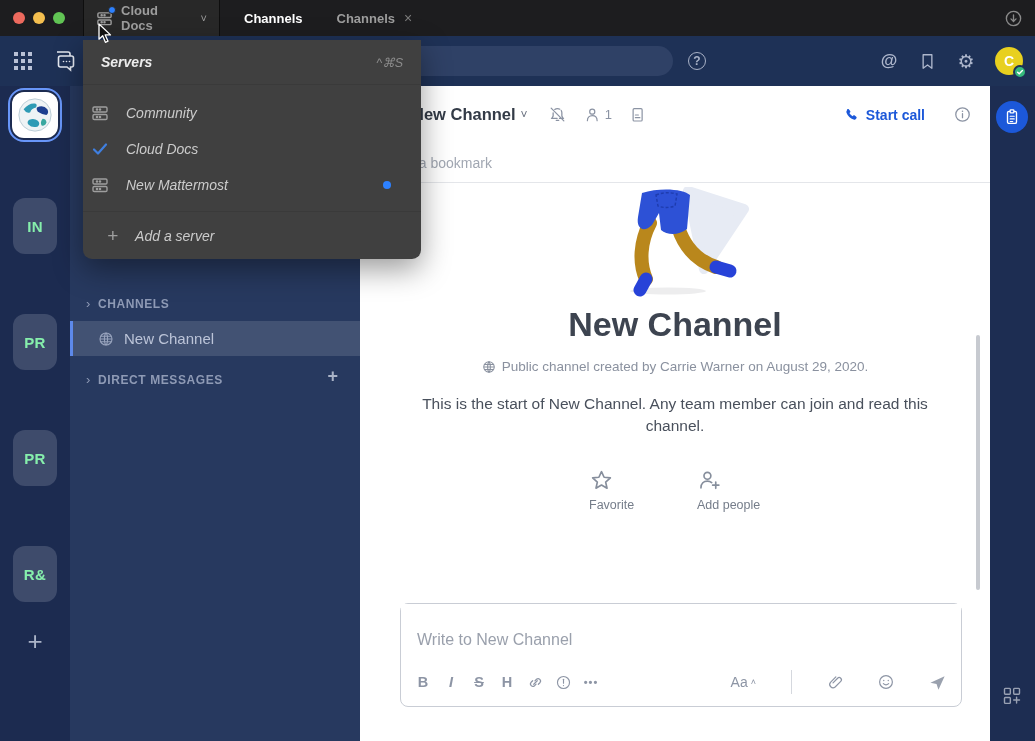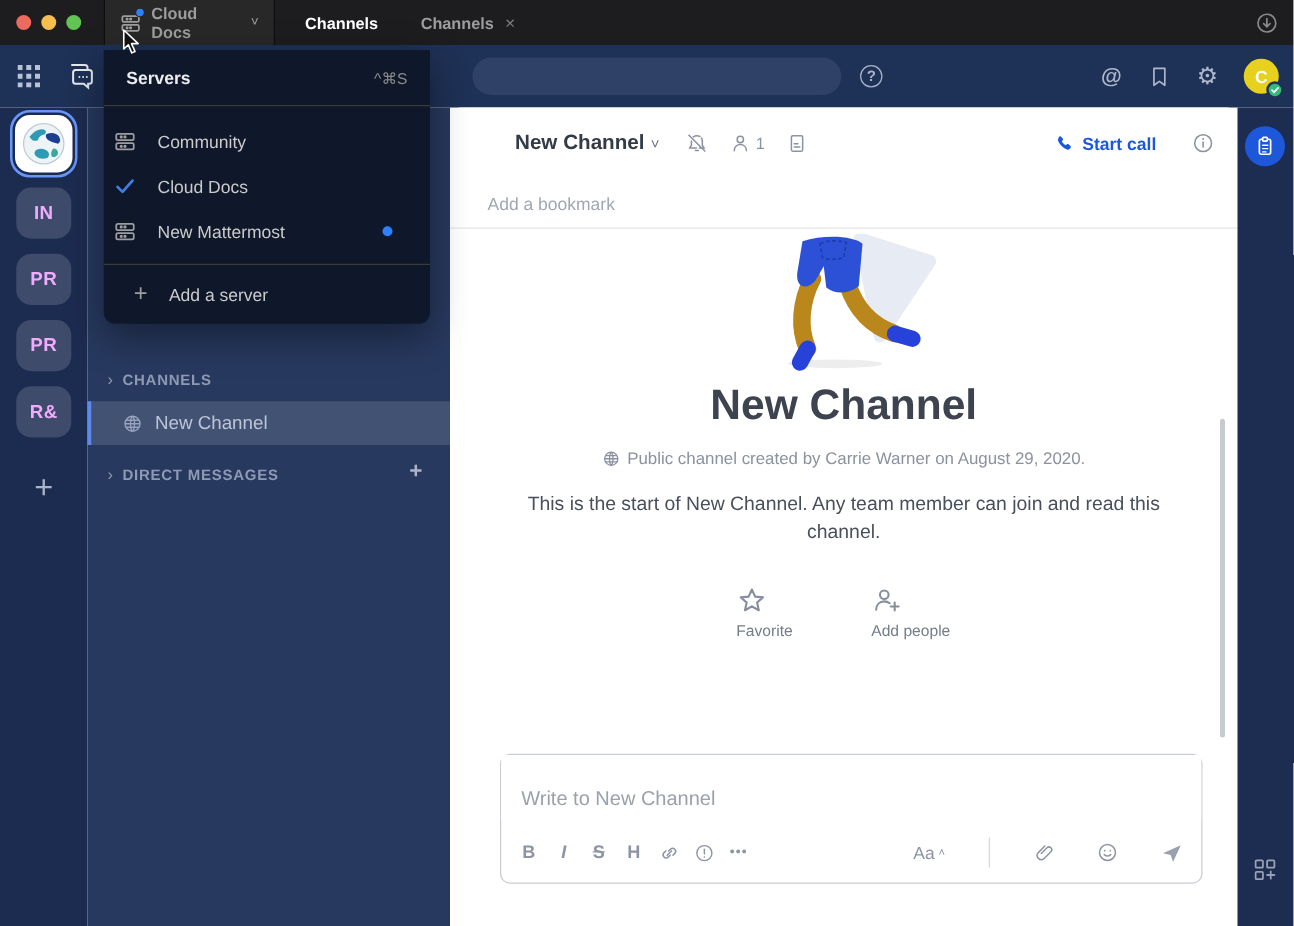--- a/index.html
+++ b/index.html
@@ -31,21 +31,21 @@
   .gh-help { position:absolute; left:688px; top:16px; width:18px; height:18px; border-radius:50%; border:1.6px solid #a9b2c7; color:#a9b2c7; font-size:12px; font-weight:bold; display:flex; align-items:center; justify-content:center; }
   .gh-right { position:absolute; right:0; top:0; height:50px; display:flex; align-items:center; gap:18px; padding-right:12px; }
   .gh-at { color:#aeb7cc; font-size:17px; font-weight:bold; width:22px; text-align:center; }
   .gh-gear { color:#aeb7cc; font-size:19px; width:22px; text-align:center; }
   .gh-avatar { position:relative; width:28px; height:28px; border-radius:50%; background:#e8d01f; color:#fff; font-weight:bold; font-size:14px; display:flex; align-items:center; justify-content:center; }
   .gh-badge { position:absolute; right:-4px; bottom:-4px; width:14px; height:14px; border-radius:50%; background:#35b97c; border:2px solid #1e3156; display:flex; align-items:center; justify-content:center; }
 
   
   .teambar { position:absolute; left:0; top:86px; width:70px; height:655px; background:#1c2b50; display:flex; flex-direction:column; align-items:center; padding-top:6px; gap:12px; }
   .team-active { width:46px; height:46px; border-radius:12px; background:#fff; outline:2px solid #6896f9; outline-offset:2px; display:flex; align-items:center; justify-content:center; }
-  .team-tile { width:44px; height:41px; border-radius:12px; background:#3e4b6b; color:#f0abfc; font-size:15px; font-weight:bold; letter-spacing:.3px; display:flex; align-items:center; justify-content:center; }
+  .team-tile { width:44px; height:56px; border-radius:12px; background:#3e4b6b; color:#86efac; font-size:15px; font-weight:bold; letter-spacing:.3px; display:flex; align-items:center; justify-content:center;margin-top:48px; }
   .team-add { margin-top:14px; color:#aab3c7; font-size:26px; font-weight:300; line-height:1; }
 
   
   .chanbar { position:absolute; left:70px; top:86px; width:290px; height:655px; background:#27395f; }
   .group-head { position:absolute; left:16px; display:flex; align-items:center; gap:7px; color:#8e9ab5; font-size:12px; font-weight:bold; letter-spacing:.6px; }
   .group-chev { font-size:13px; font-weight:normal; }
   .chan-row { position:absolute; left:0; top:235px; width:290px; height:35px; background:rgba(255,255,255,.13); display:flex; align-items:center; gap:10px; padding-left:28px; }
   .chan-row::before { content:""; position:absolute; left:0; top:0; bottom:0; width:3px; background:#5d89ea; }
   .chan-row-label { color:#bcc4d8; font-size:15px; }
   .dm-plus { position:absolute; right:22px; top:280px; color:#aab3c7; font-size:18px; font-weight:bold; }
@@ -80,21 +80,21 @@
   .aa-chev { font-size:9px; }
   .tb-divider { width:1px; height:24px; background:#d5d8de; margin:0 6px; }
   .main-scrollbar { position:absolute; right:10px; top:249px; width:4px; height:255px; background:#c7cad0; border-radius:2px; }
 
   
   .appbar { position:absolute; left:990px; top:86px; width:45px; height:655px; background:#1d2d52; }
   .playbooks-btn { position:absolute; left:6px; top:15px; width:32px; height:32px; border-radius:50%; background:#1c58d9; display:flex; align-items:center; justify-content:center; }
   .apps-btn { position:absolute; left:12px; bottom:36px; }
 
   
-  .dropdown { position:absolute; left:83px; top:40px; width:261px; background:#0f172a; border-radius:0 0 9px 9px; box-shadow:0 10px 30px rgba(0,0,0,.4); z-index:50; }
+  .dropdown { position:absolute; left:83px; top:40px; width:338px; background:#404040; border-radius:0 0 9px 9px; box-shadow:0 10px 30px rgba(0,0,0,.4); z-index:50;font-style:italic; }
   .dd-header { height:44px; display:flex; align-items:center; padding:0 18px; }
   .dd-title { color:#ededed; font-size:14px; font-weight:bold; }
   .dd-shortcut { margin-left:auto; color:#8c8c8c; font-size:12.5px; }
   .dd-divider { height:1px; background:#3a3a3a; }
   .dd-group { padding:10px 0 8px; }
   .dd-item { position:relative; height:36px; display:flex; align-items:center; gap:17px; padding-left:8px; }
   .dd-item-label { color:#cbcbcb; font-size:14px; }
   .dd-unread-dot { position:absolute; right:30px; width:8px; height:8px; border-radius:50%; background:#2d81ff; }
   .dd-add { height:47px; display:flex; align-items:center; gap:17px; padding-left:24px; }
   .dd-plus { color:#9e9e9e; font-size:19px; font-weight:300; line-height:1; }

